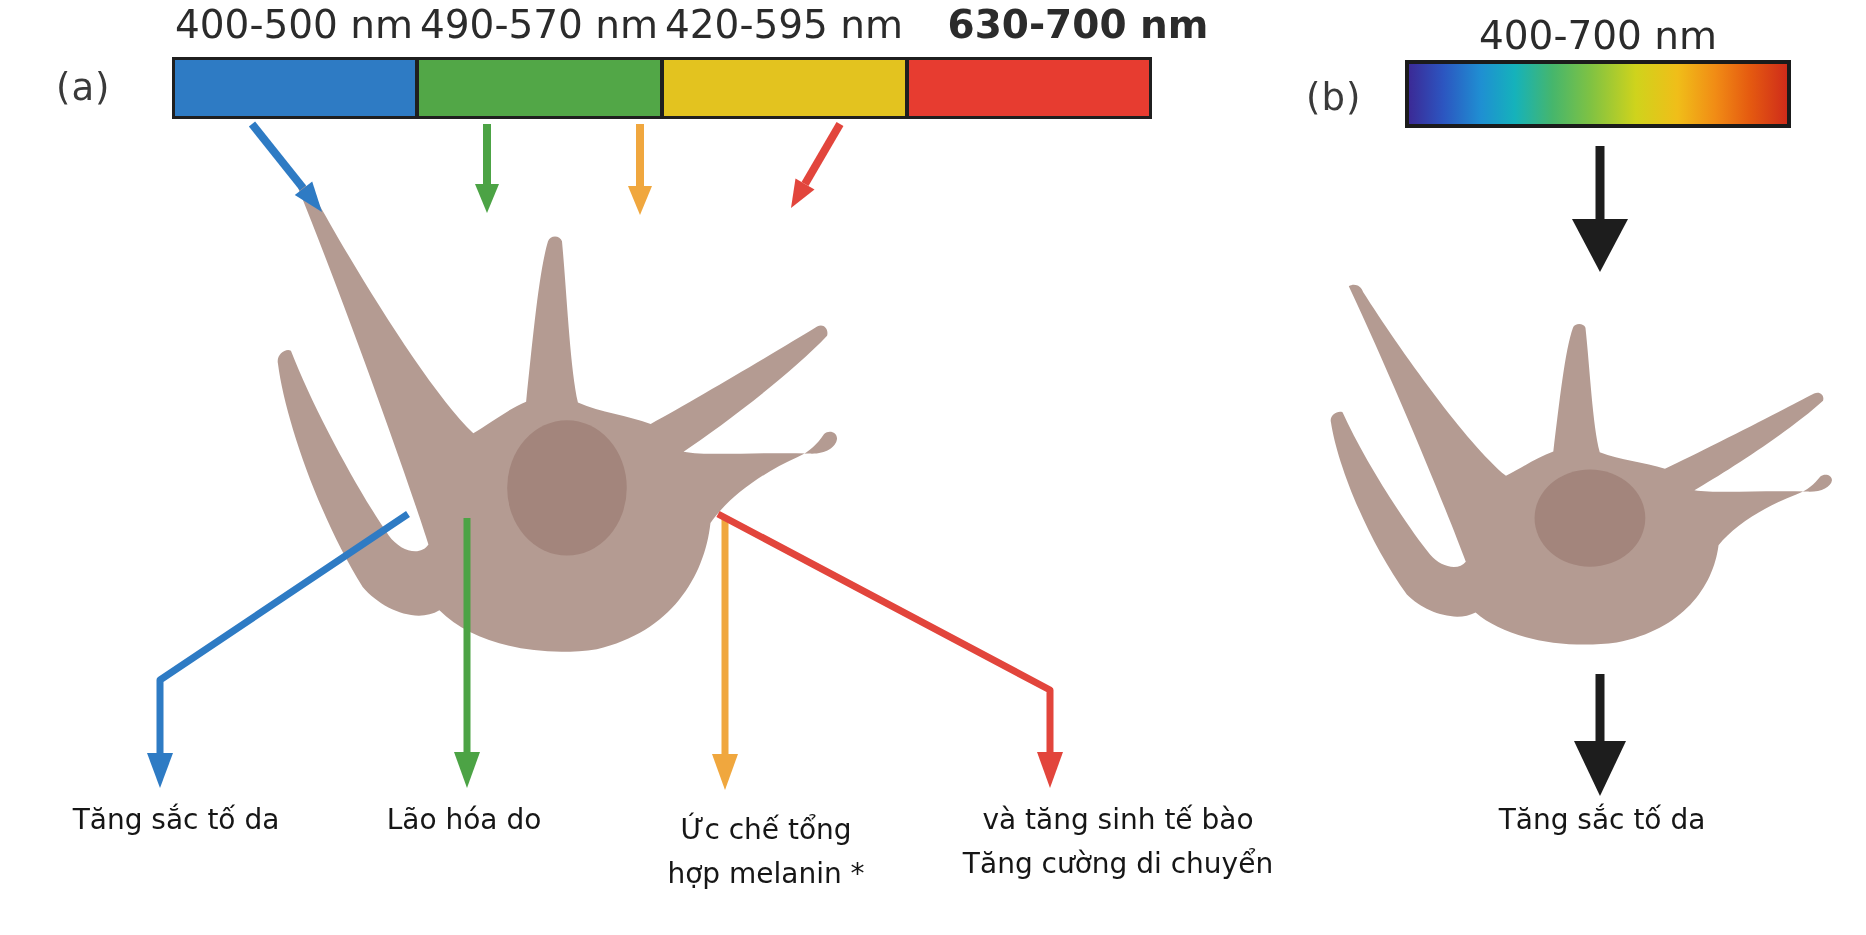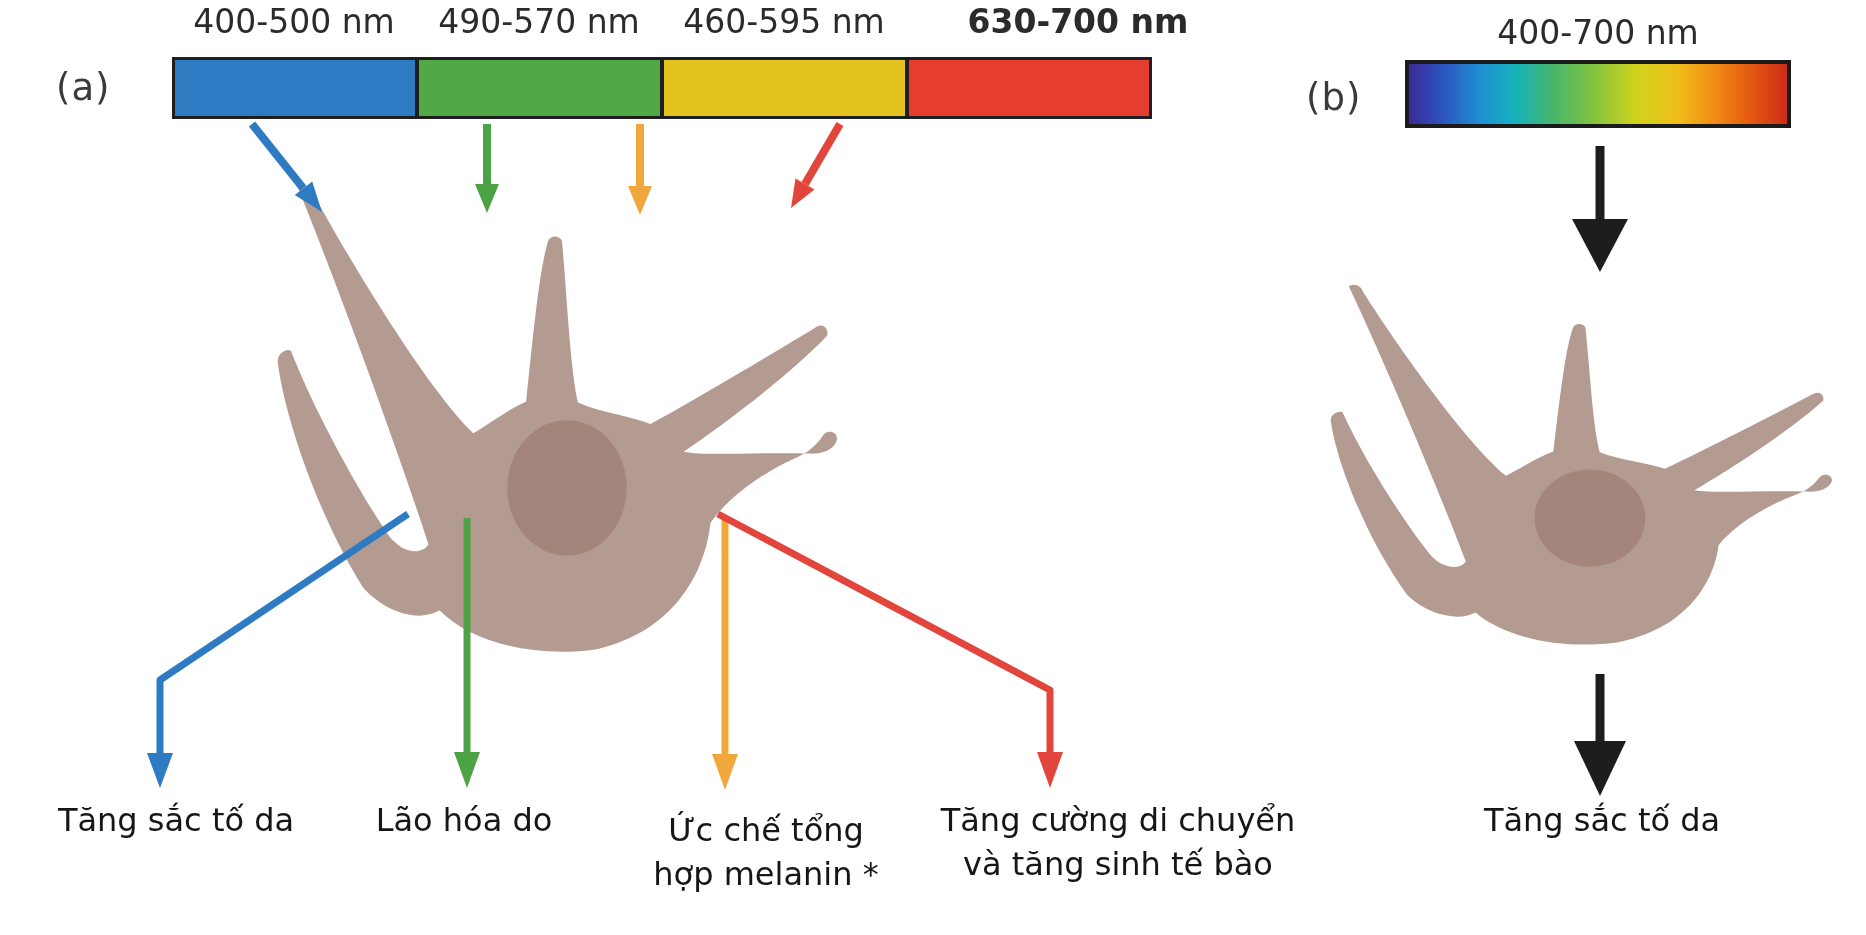--- a/index.html
+++ b/index.html
@@ -1,48 +1,48 @@
 <!DOCTYPE html>
 <html><head>
 <meta charset="utf-8">
 <style>
   html,body{margin:0;padding:0;background:#ffffff;}
   .canvas{
     position:relative;width:1866px;height:935px;background:#ffffff;overflow:hidden;
     font-family:"DejaVu Sans","Liberation Sans",sans-serif;color:#1b1b1b;
   }
   .panel-label{position:absolute;font-size:37px;color:#3a3a3a;letter-spacing:1px;}
-  .wl-label{position:absolute;top:2px;font-size:33px;color:#2b2b2b;transform:translateX(-50%);white-space:nowrap;}
+  .wl-label{position:absolute;top:2px;font-size:39px;color:#2b2b2b;transform:translateX(-50%);white-space:nowrap;}
   .bar{position:absolute;top:57px;height:62px;display:flex;box-sizing:border-box;}
   .seg{height:100%;box-sizing:border-box;border:3px solid #1f1f1f;border-right-width:2px;}
   .seg:last-child{border-right-width:3px;}
   .seg-blue{background:#2e7bc4;}
   .seg-green{background:#52a747;border-left-width:2px;}
   .seg-yellow{background:#e3c31f;border-left-width:2px;}
   .seg-red{background:#e73c30;border-left-width:2px;}
   .spectrum{
     position:absolute;left:1405px;top:60px;width:386px;height:68px;box-sizing:border-box;
     border:4px solid #1b1b1b;
     background:linear-gradient(90deg,#3b2a96 0%,#2c55c0 9%,#1f8fd2 19%,#15b2bb 28%,#46b66c 38%,#7fc243 48%,#cfd31c 60%,#f0be19 71%,#f18c15 81%,#e55b10 90%,#cf2c1a 100%);
   }
   .overlay{position:absolute;left:0;top:0;}
-  .fx-label{position:absolute;top:798px;font-size:32px;line-height:44px;text-align:center;
+  .fx-label{position:absolute;top:798px;font-size:28px;line-height:44px;text-align:center;
     transform:translateX(-50%);white-space:nowrap;color:#161616;}
   .fx-label div{white-space:nowrap;}
 </style>
 </head>
 <body>
 
 <div class="canvas">
 
   <div class="panel-label" style="left:56px;top:66px;">(a)</div>
 
   <div class="wl-label" style="left:294px;">400-500 nm</div>
   <div class="wl-label" style="left:539px;text-align:center;">490-570 nm</div>
-  <div class="wl-label" style="left:784px;">460-595 nm</div>
+  <div class="wl-label" style="left:784px;">420-595 nm</div>
   <div class="wl-label" style="left:1078px;font-weight:bold;">630-700 nm</div>
 
   <div class="bar" style="left:172px;width:980px;">
     <div class="seg seg-blue" style="width:245px;"></div>
     <div class="seg seg-green" style="width:245px;"></div>
     <div class="seg seg-yellow" style="width:245px;"></div>
     <div class="seg seg-red" style="width:245px;"></div>
   </div>
 
   <div class="panel-label" style="left:1306px;top:76px;">(b)</div>
@@ -119,21 +119,21 @@
     <div>Tăng sắc tố da</div>
   </div>
   <div class="fx-label" style="left:464px;">
     <div>Lão hóa do</div>
   </div>
   <div class="fx-label" style="left:766px;margin-top:10px;">
     <div>Ức chế tổng</div>
     <div>hợp melanin *</div>
   </div>
   <div class="fx-label" style="left:1118px;">
+    <div>và tăng sinh tế bào</div>
     <div>Tăng cường di chuyển</div>
-    <div>và tăng sinh tế bào</div>
   </div>
 
   <div class="fx-label" style="left:1602px;">
     <div>Tăng sắc tố da</div>
   </div>
 
 </div>
 
 </body></html>

